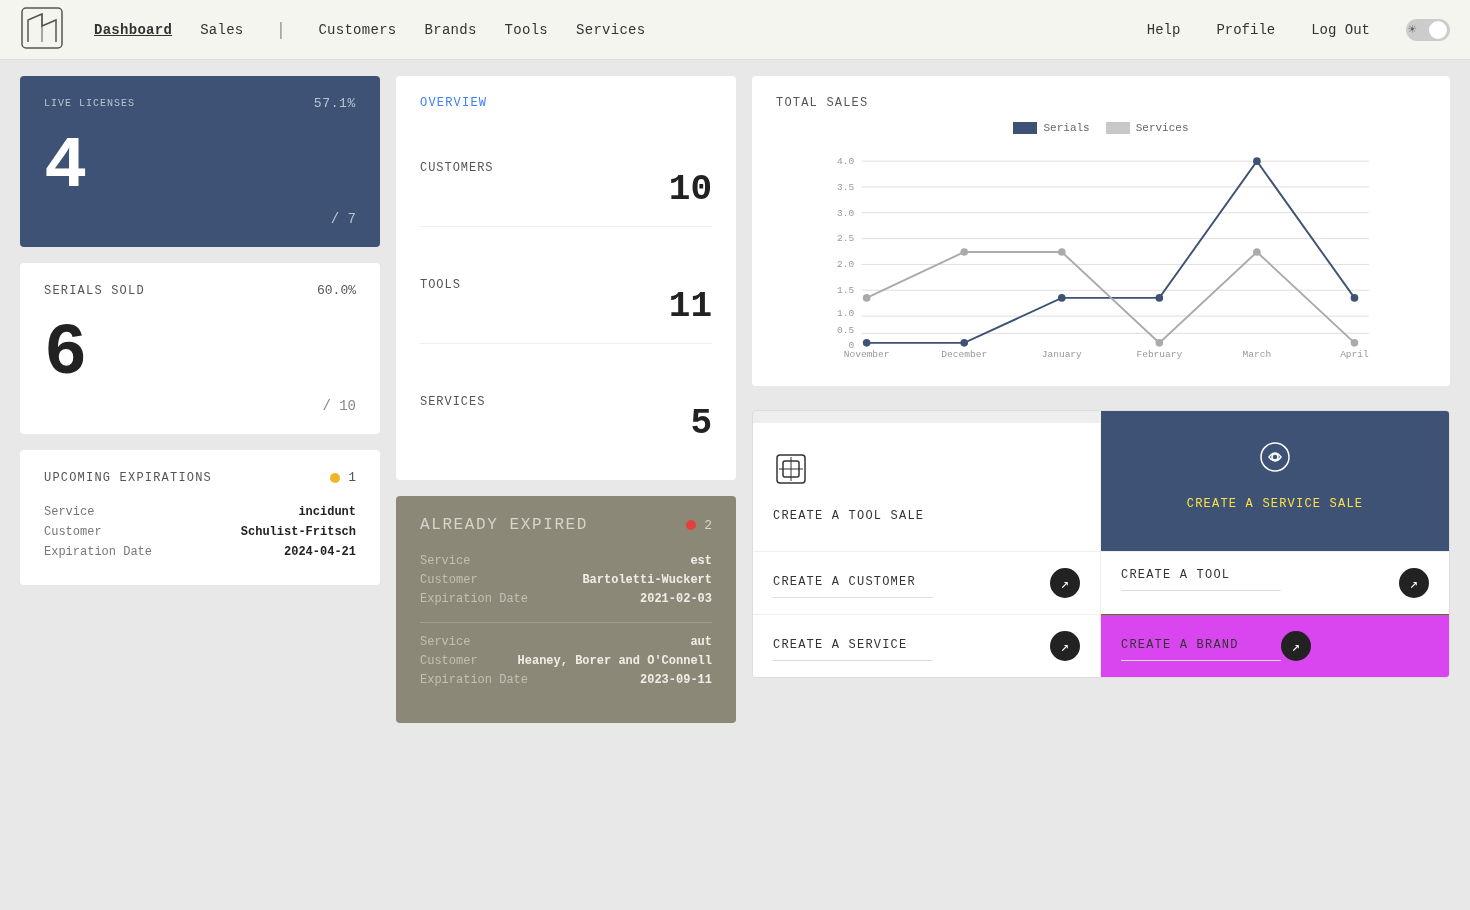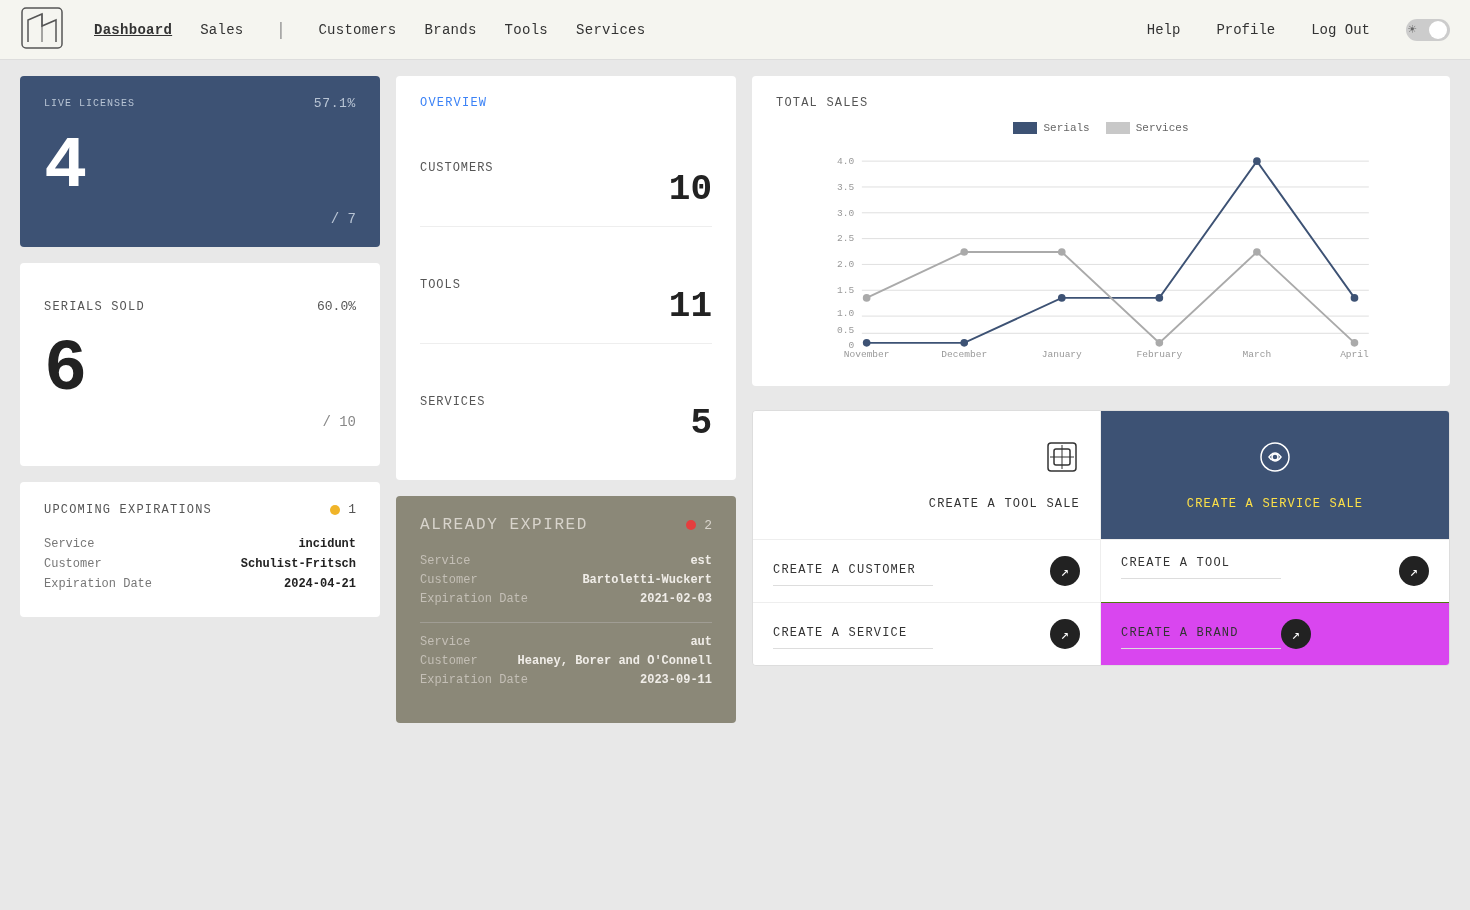--- a/index.html
+++ b/index.html
@@ -111,21 +111,21 @@
     .card-blue .sub-number {
       text-align: right;
       font-size: 14px;
       color: #b8c4d4;
       margin-top: 8px;
     }
 
     .card-white {
       background: white;
       border-radius: 4px;
-      padding: 36px 24px;
+      padding: 20px 24px;
     }
     .card-white .card-header {
       display: flex;
       justify-content: space-between;
       align-items: center;
       margin-bottom: 20px;
     }
     .card-white .label {
       font-size: 12px;
       letter-spacing: 0.1em;
@@ -524,21 +524,21 @@
         <circle cx="157" cy="115" r="4" fill="#aaa"></circle>
         <circle cx="259" cy="115" r="4" fill="#aaa"></circle>
         <circle cx="361" cy="210" r="4" fill="#aaa"></circle>
         <circle cx="463" cy="115" r="4" fill="#aaa"></circle>
         <circle cx="565" cy="210" r="4" fill="#aaa"></circle>
       </svg>
     </div>
 
     <div style="display:grid; grid-template-columns:1fr 1fr; gap:0; background:#eee; border:1px solid #ddd; border-radius:4px; overflow:hidden;">
 
-      <div style="background:white; padding:28px 20px; display:flex; flex-direction:column; align-items:flex-end; cursor:pointer; border-right:1px solid #eee;">
+      <div style="background:white; padding:28px 20px; display:flex; flex-direction:column; align-items:flex-start; cursor:pointer; border-right:1px solid #eee;margin-top:12px;">
         <div style="font-size:32px; margin-bottom:12px; color:#333;">
           <svg width="36" height="36" viewBox="0 0 36 36" fill="none" xmlns="http://www.w3.org/2000/svg">
             <rect x="4" y="4" width="28" height="28" rx="3" stroke="#333" stroke-width="1.5" fill="none"></rect>
             <rect x="10" y="10" width="16" height="16" rx="2" stroke="#333" stroke-width="1.5" fill="none"></rect>
             <line x1="18" y1="6" x2="18" y2="30" stroke="#333" stroke-width="1"></line>
             <line x1="6" y1="18" x2="30" y2="18" stroke="#333" stroke-width="1"></line>
           </svg>
         </div>
         <span style="font-size:12px; letter-spacing:0.1em; text-transform:uppercase; color:#333; text-align:center;">CREATE A TOOL SALE</span>
       </div>

